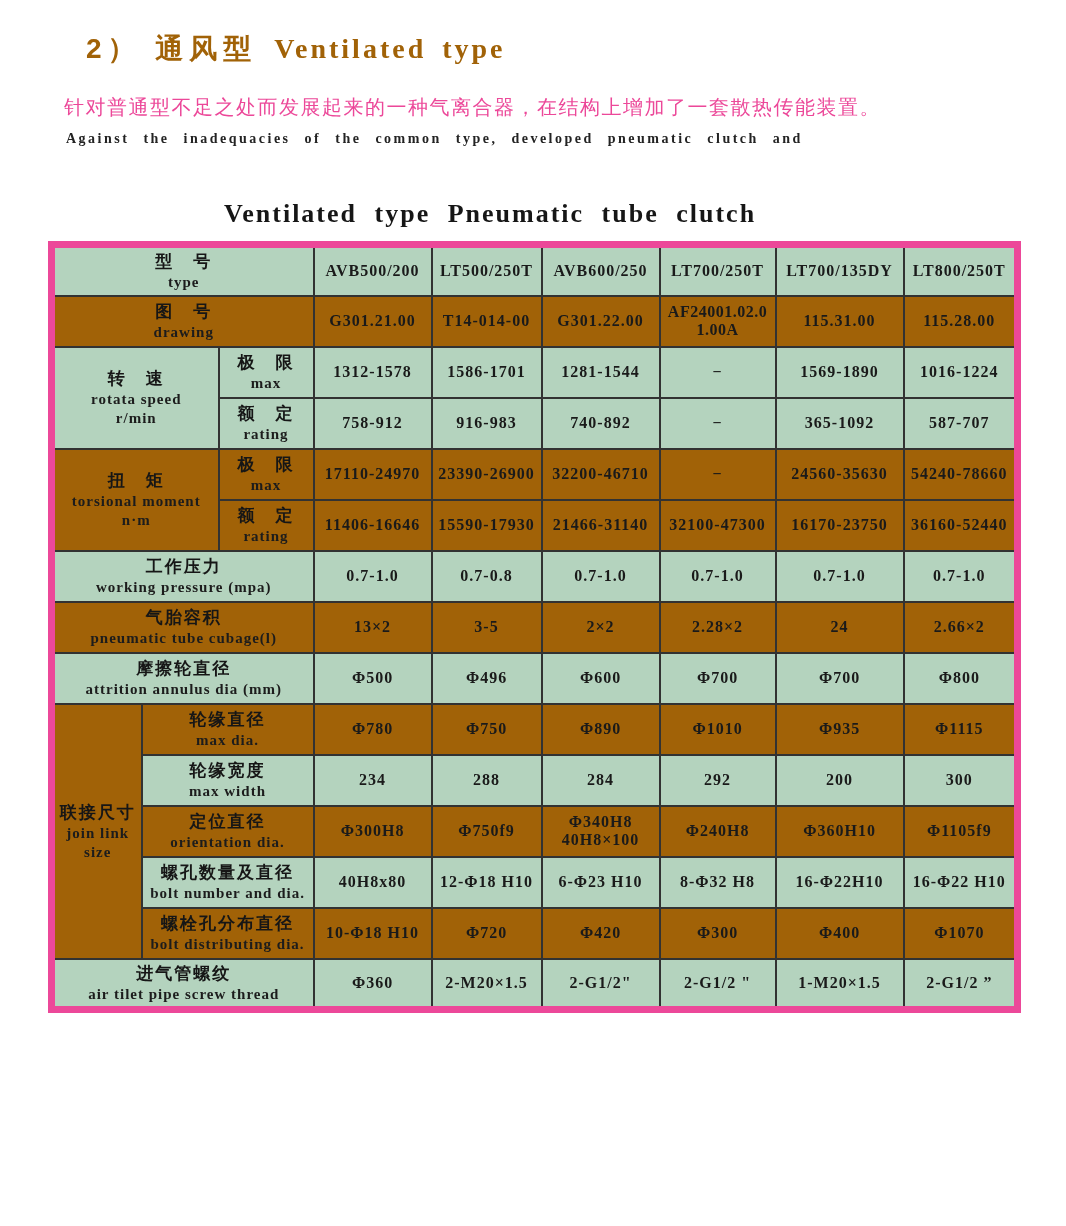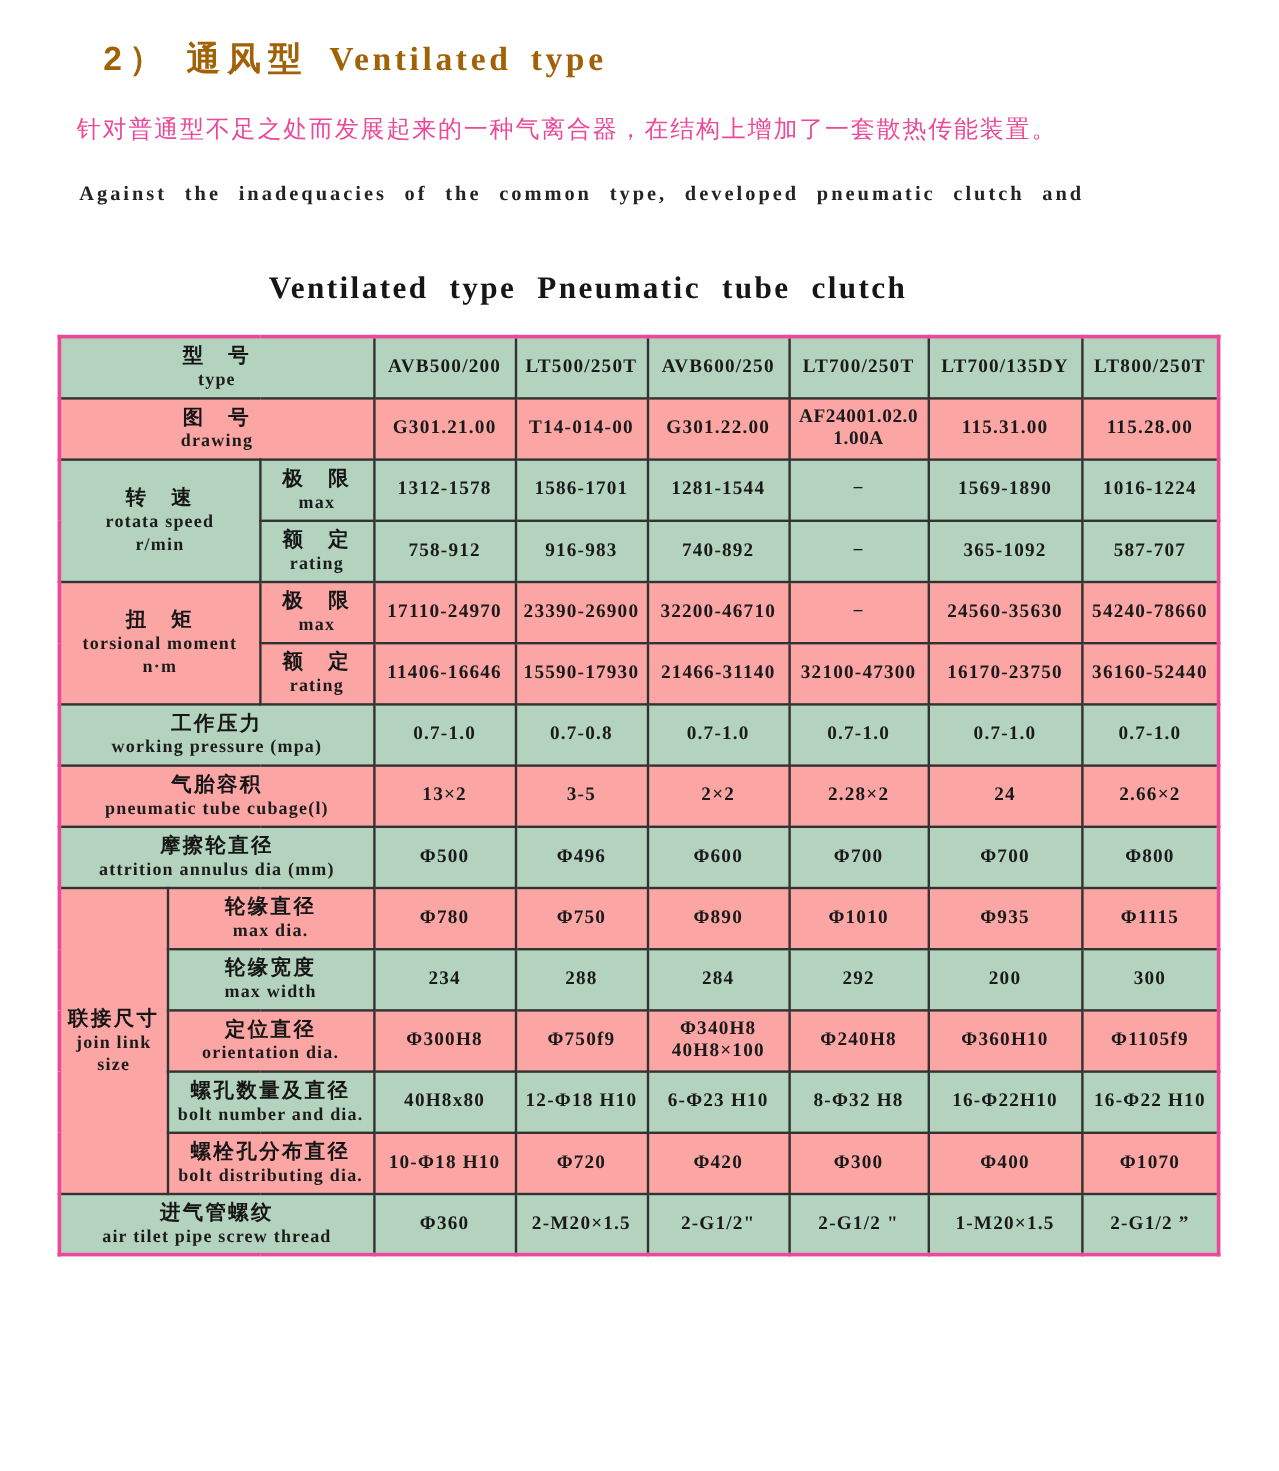--- a/index.html
+++ b/index.html
@@ -20,51 +20,51 @@
   .heading .zh-part { font-family: "Liberation Sans", sans-serif; letter-spacing: 6px; }
   .heading .en-part { font-family: "Liberation Serif", serif; letter-spacing: 3px; word-spacing: 6px; margin-left: 8px; }
   .para-zh {
     margin: 26px 0 0 64px;
     font-family: "Liberation Sans", sans-serif;
     font-size: 20px; font-weight: 500;
     letter-spacing: 1.5px;
     color: #ec4899;
   }
   .para-en {
-    margin: 24px 60px 0 32px;
-    font-size: 17px; font-weight: bold;
+    margin: 4px 60px 0 32px;
+    font-size: 14px; font-weight: bold;
     letter-spacing: 2.5px; word-spacing: 8px;
     color: #232323;
     line-height: 2.0;
   }
   .para-en .line1 { padding-left: 34px; }
   .title-block { width: 980px; margin: 46px 0 0 0; text-align: center; }
   .title-zh {
     font-size: 42px; font-weight: bold;
     letter-spacing: 7px; color: #111;
   }
   .title-en {
     font-size: 26px; font-weight: bold;
     letter-spacing: 2px; word-spacing: 9px; color: #161616;
   }
   table.spec {
-    margin: 24px 0 0 48px;
+    margin: 12px 0 0 48px;
     width: 966px;
     border-collapse: collapse;
     table-layout: fixed;
-    border: 3px solid #ec4899;
+    border: 7px solid #ec4899;
   }
   table.spec td {
     border: 2px solid #323232;
     text-align: center; vertical-align: middle;
     padding: 2px 1px;
     height: 51px;
   }
   td.g { background: #b4d3be; }
-  td.w { background: #fca5a5; }
+  td.w { background: #a16207; }
   td.val {
     font-size: 16px; font-weight: bold;
     letter-spacing: 1px;
     white-space: pre-line;
     color: #1a1a1a;
   }
   td.bk { word-break: break-all; white-space: normal; letter-spacing: 0.5px; font-family: Liberation Serif, serif; }
   .lbl .zh {
     font-size: 17px; font-weight: bold;
     letter-spacing: 2px; color: #161616;

